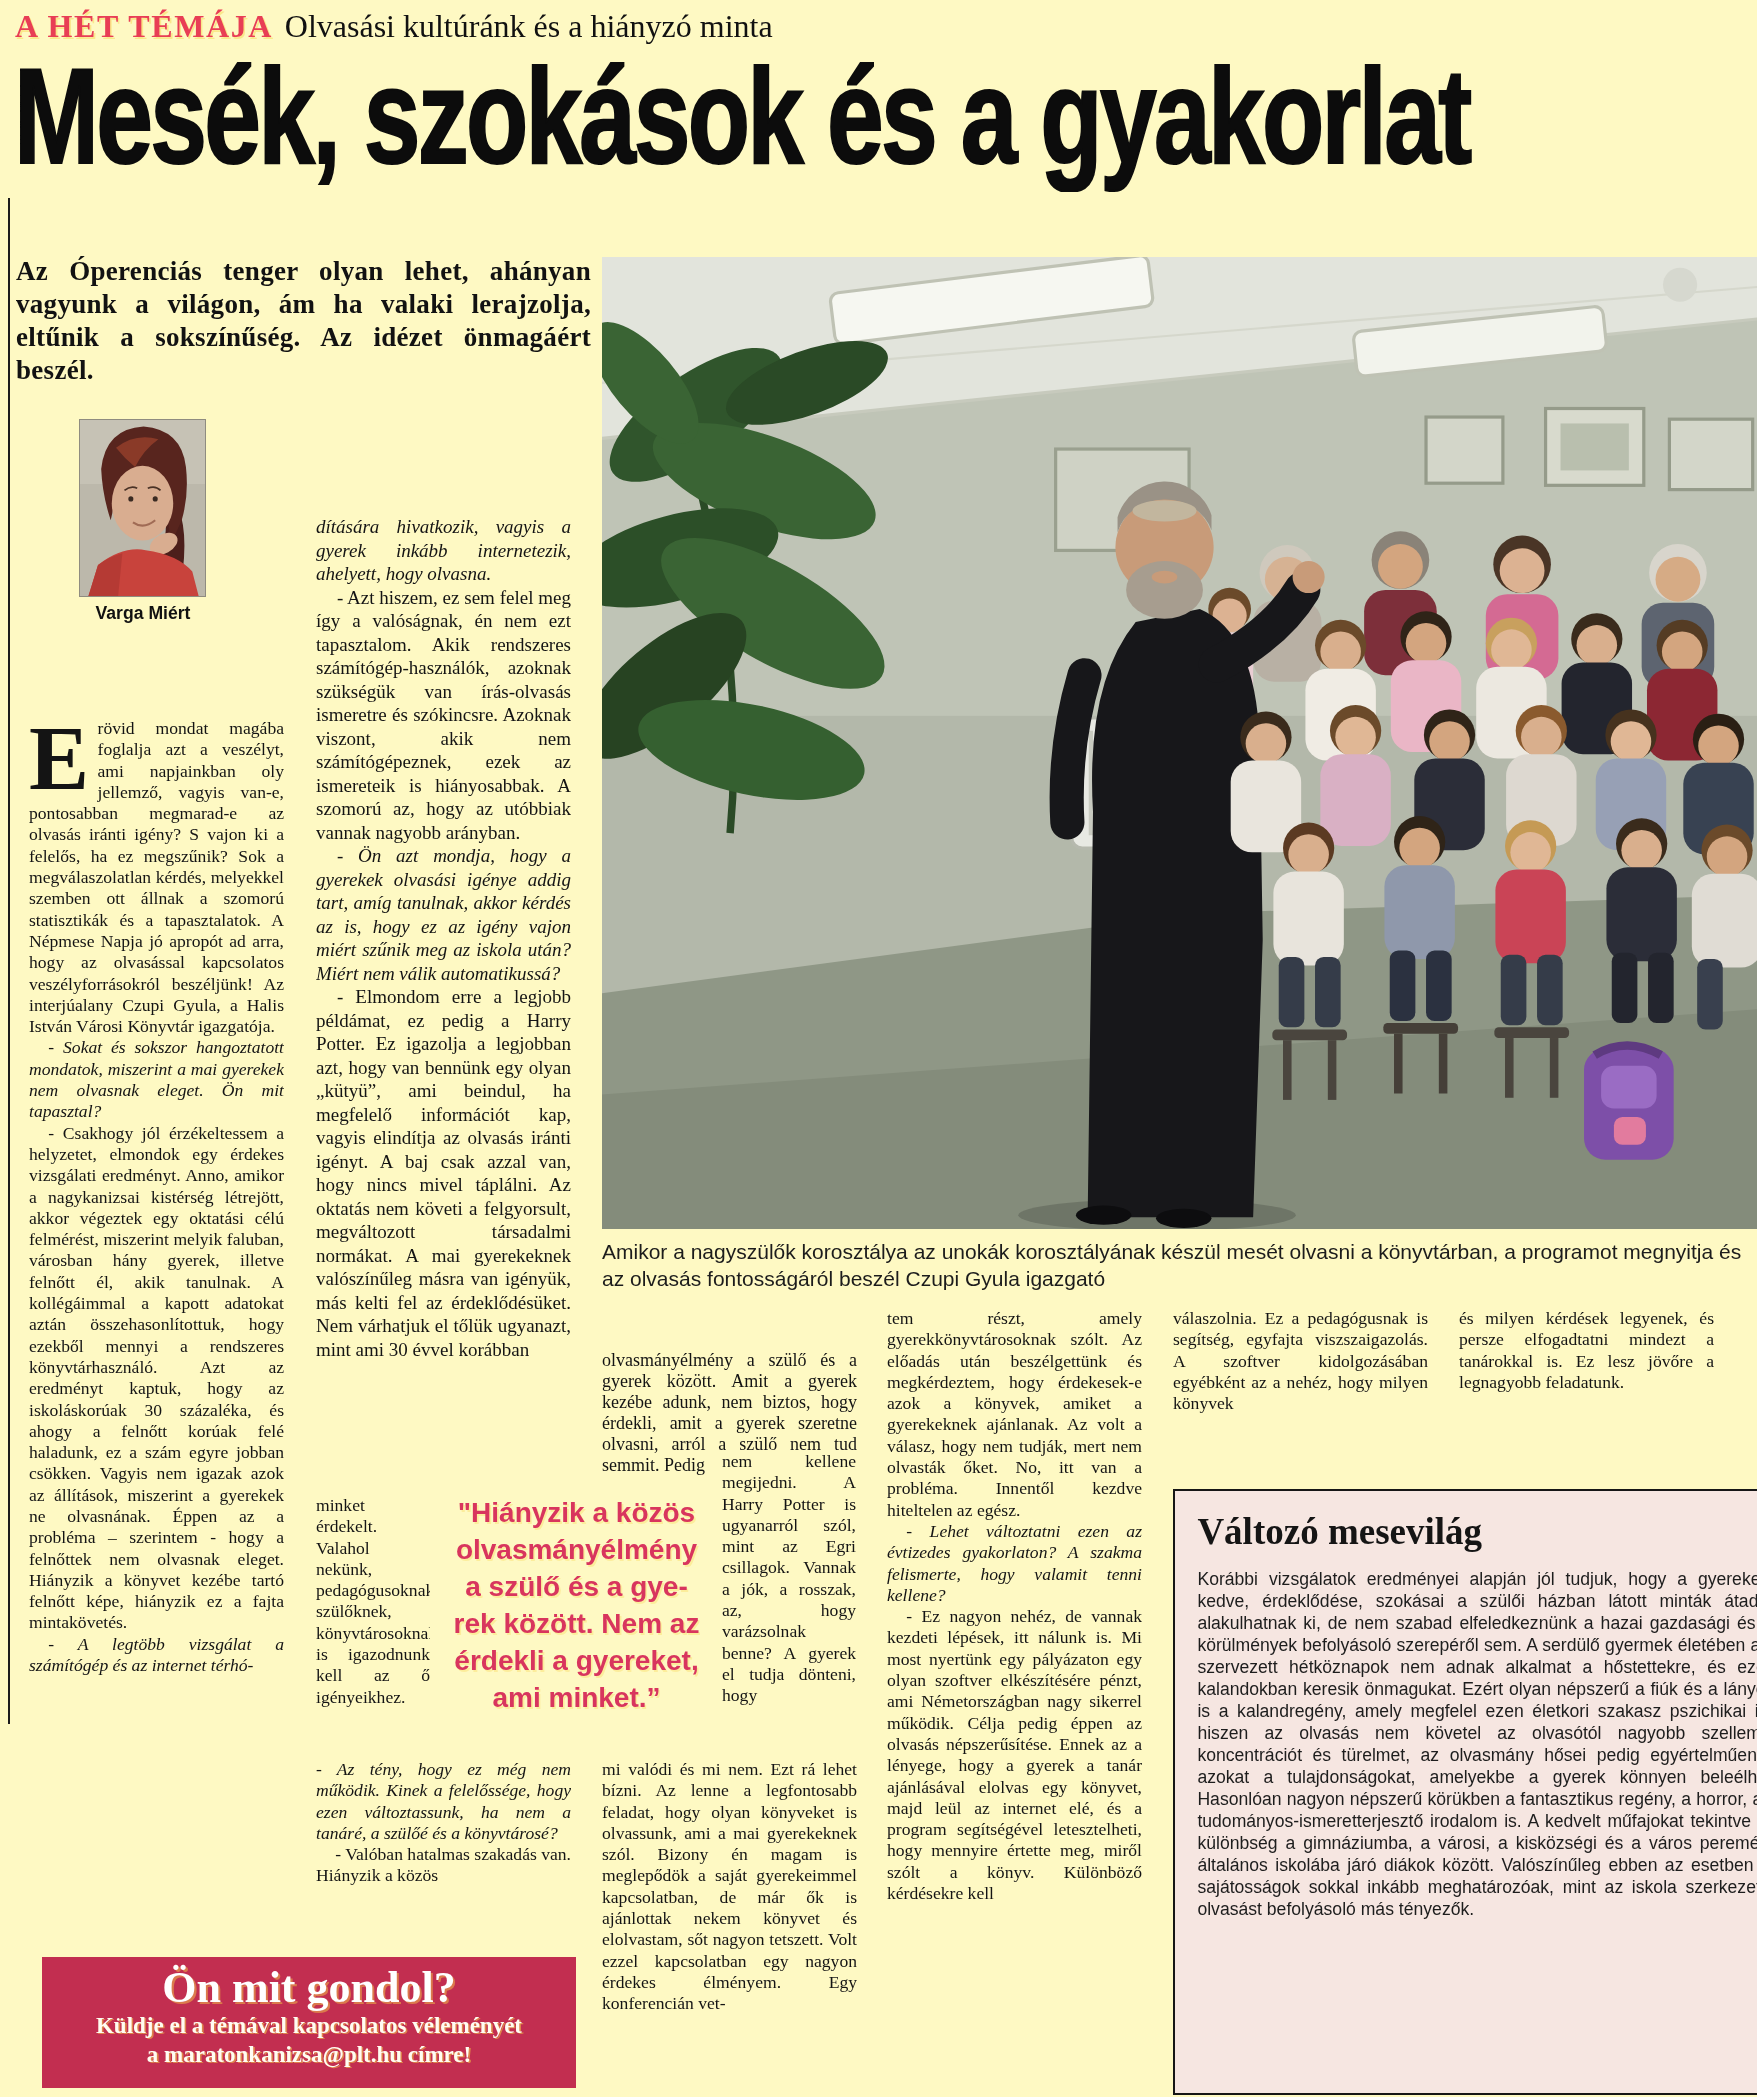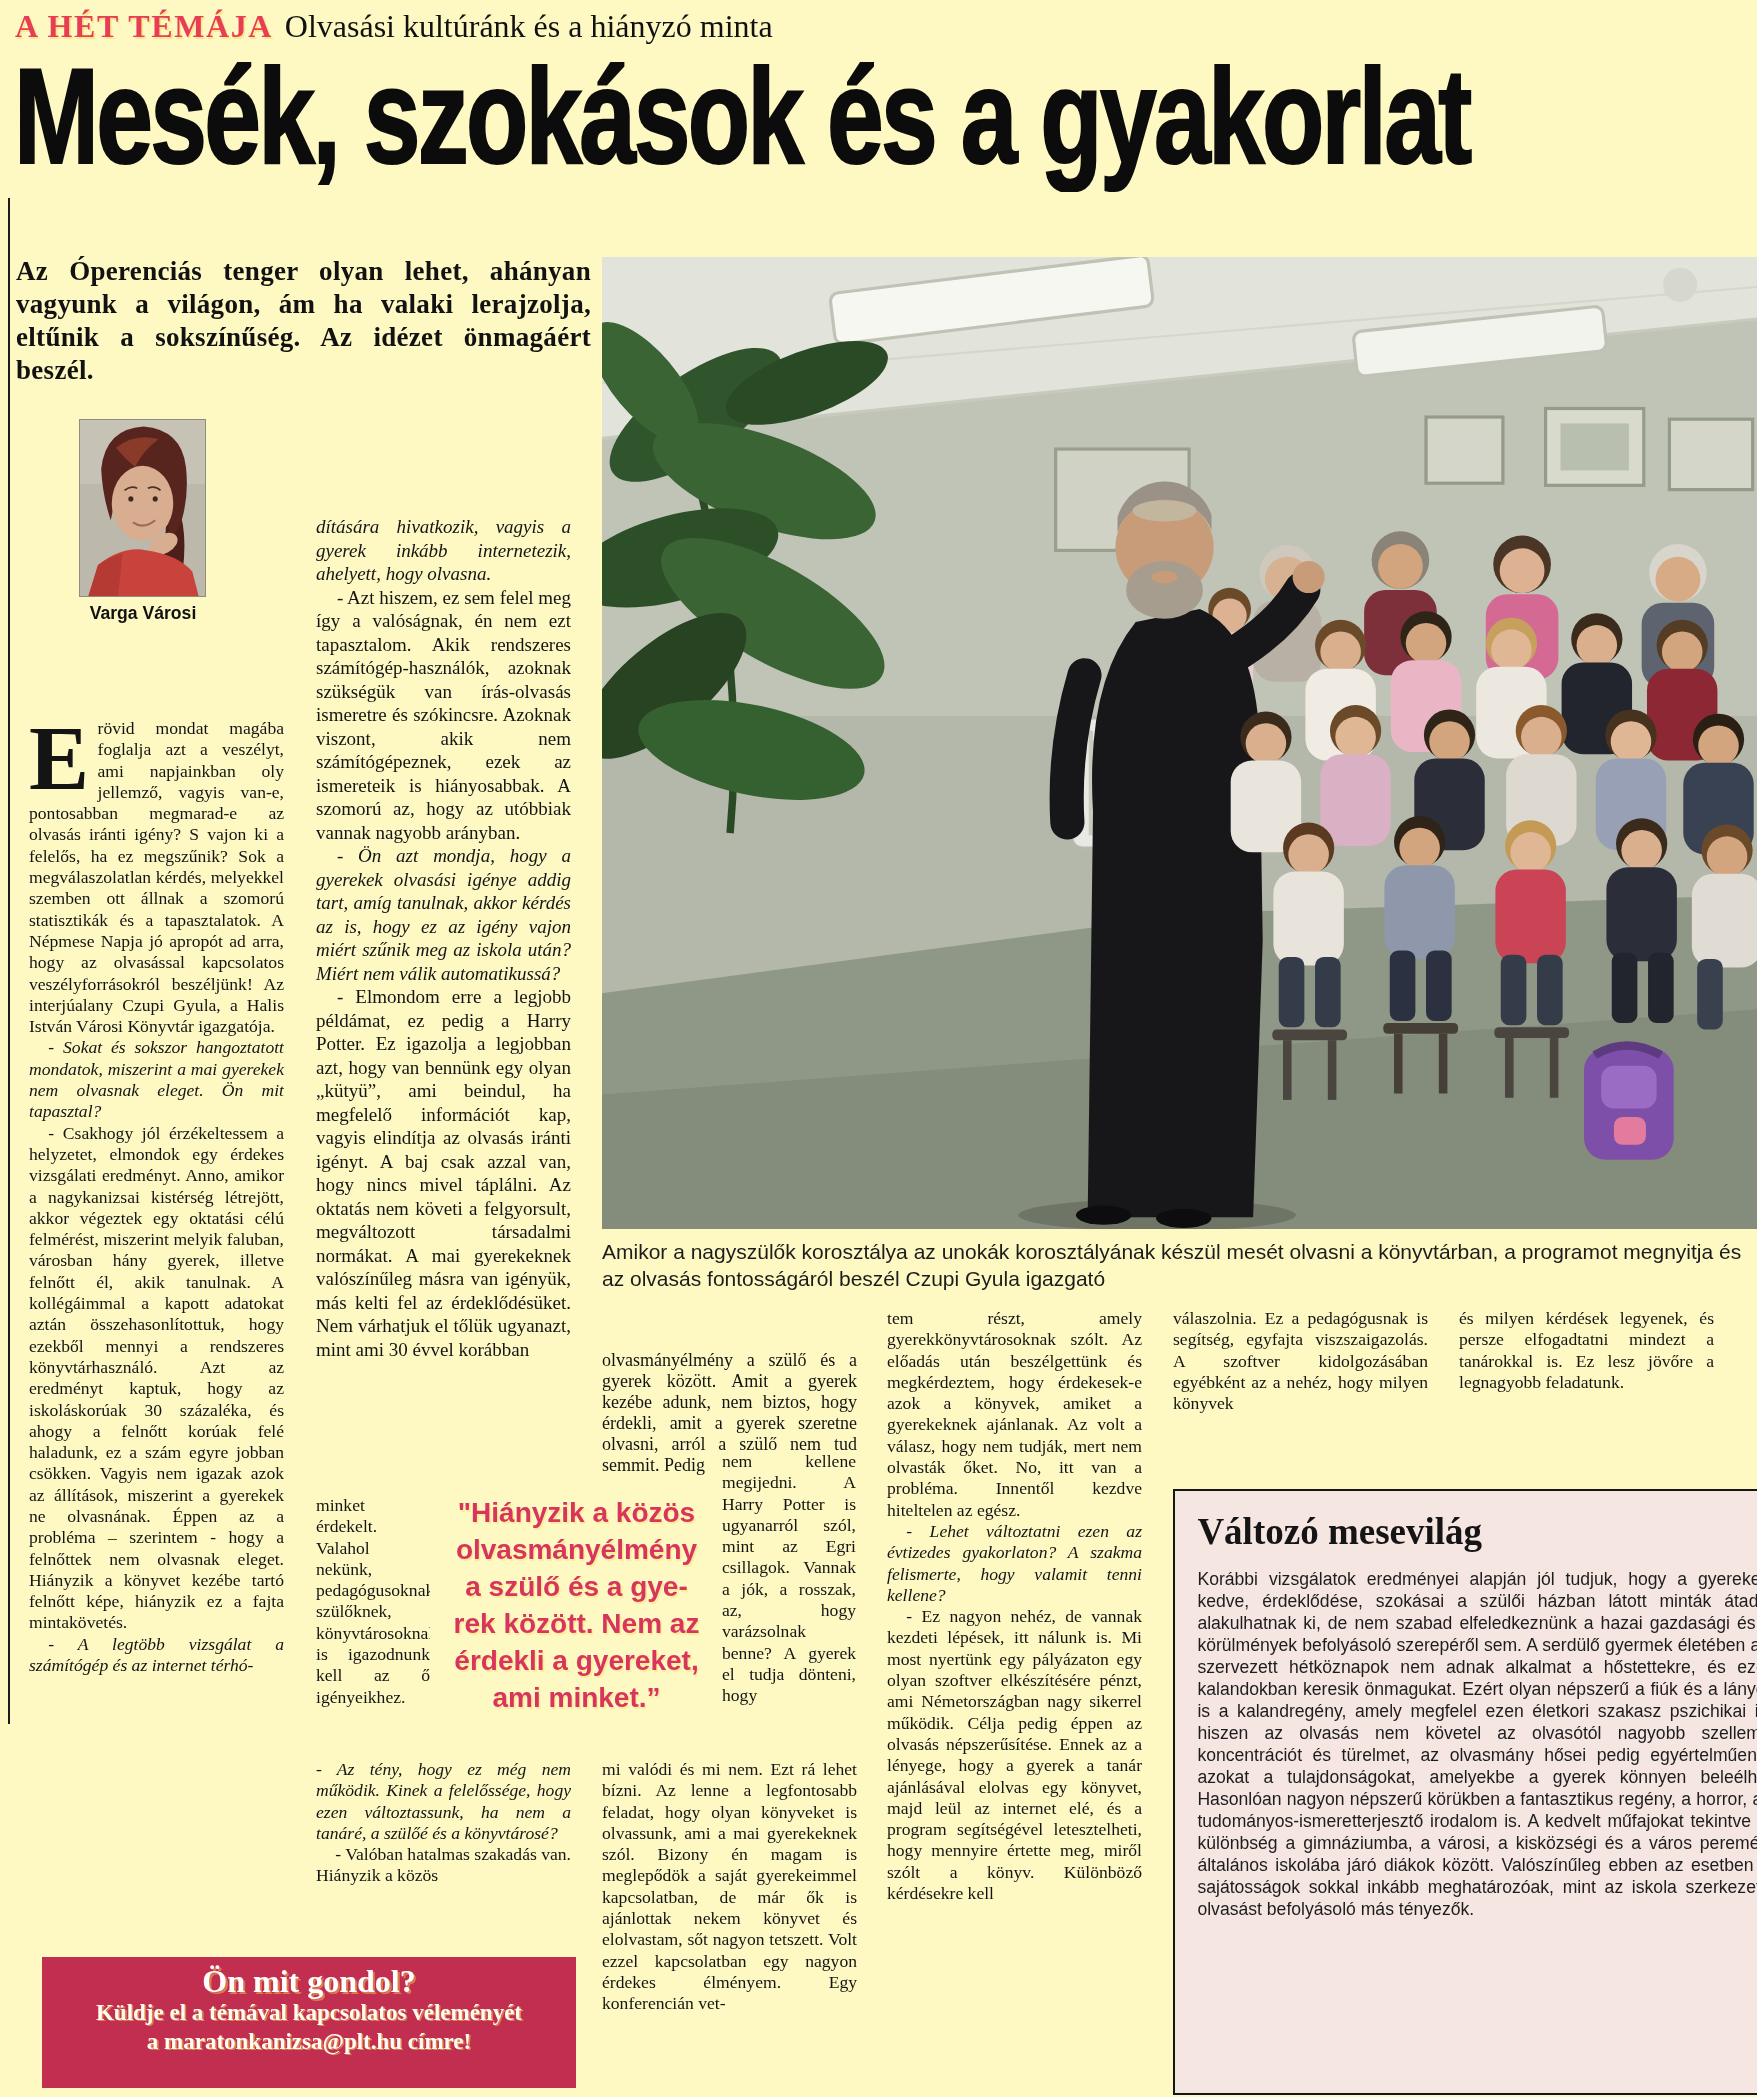--- a/index.html
+++ b/index.html
@@ -47,21 +47,21 @@
   .c6{left:1459px;top:1308px;width:255px;height:176px;overflow:hidden;}
   
   .pullquote{position:absolute;left:427px;top:1494px;width:299px;z-index:5;
       font-family:"Liberation Sans",sans-serif;font-weight:bold;font-size:28px;line-height:37px;
       color:#d8355e;text-align:center;white-space:pre-line;
       text-shadow:1.6px 1.6px 0 rgba(250,215,80,.35);}
   
   .opinion{position:absolute;left:42px;top:1957px;width:534px;height:131px;z-index:6;
       background:#c22e50;box-shadow:0 0 0 1.6px #d8later,0 0 0 0 #000;text-align:center;
       padding-top:7.5px;box-sizing:border-box;}
-  .ob-title{font-family:"Liberation Serif",serif;font-weight:bold;font-size:32px;line-height:1.05;
+  .ob-title{font-family:"Liberation Serif",serif;font-weight:bold;font-size:44px;line-height:1.05;
       color:#ffffff;text-shadow:2.1px 1.6px 0 rgba(250,215,70,.45);}
   .ob-line{font-family:"Liberation Serif",serif;font-weight:bold;font-size:23px;line-height:29px;
       color:#fffdf2;text-shadow:1.6px 1.1px 0 rgba(250,215,70,.5);}
   .ob-line:first-of-type{margin-top:4.3px;}
   
   .sidebar{position:absolute;left:1173px;top:1489px;width:694px;height:606px;z-index:4;
       background:#f6e6e1;border:2.7px solid #161616;box-sizing:border-box;
       padding:19px 21.3px 10.7px 22.4px;overflow:hidden;}
   .sb-title{margin:0 0 15px 0;font-family:"Liberation Serif",serif;font-weight:bold;
       font-size:37px;color:#151515;}
@@ -95,21 +95,21 @@
       <ellipse cx="59" cy="78" rx="29" ry="35" fill="#d9ad90"></ellipse>
       <circle cx="48" cy="74" r="2.4" fill="#3a2a22"></circle>
       <circle cx="71" cy="74" r="2.4" fill="#3a2a22"></circle>
       <path d="M42,66 q6,-5 12,-2 M64,64 q7,-3 12,2" stroke="#4a3226" stroke-width="1.6" fill="none"></path>
       <path d="M50,96 Q60,103 71,94" stroke="#a06b55" stroke-width="2" fill="none"></path>
       <ellipse cx="79" cy="116" rx="14" ry="9" fill="#d9ad90" transform="rotate(-28 79 116)"></ellipse>
       <path d="M8,165 L17,136 Q40,118 62,122 Q92,126 106,142 L112,165 Z" fill="#c8433c"></path>
       <path d="M8,165 L17,136 Q28,128 40,125 L36,165 Z" fill="#b53a34"></path>
     </svg>
   </figure>
-  <div class="portrait-caption">Varga Városi</div>
+  <div class="portrait-caption">Varga Miért</div>
 
   <figure class="mainphoto">
     <svg viewBox="0 0 1083 911" width="100%" height="100%" preserveAspectRatio="none">
       <rect width="1083" height="911" fill="#b3b8aa"></rect>
       <rect width="1083" height="430" fill="#bfc4b6"></rect>
       <path d="M0,0 H1083 V58 L0,170 Z" fill="#e2e4dc"></path>
       <path d="M0,170 L1083,58" stroke="#c7cabd" stroke-width="3" fill="none"></path>
       <path d="M0,118 L1083,28" stroke="#d5d7cc" stroke-width="2" fill="none"></path>
       <rect x="215" y="16" width="300" height="48" rx="8" fill="#f6f7f1" stroke="#bfc2b4" stroke-width="3" transform="rotate(-7 365 40)"></rect>
       <rect x="705" y="58" width="235" height="42" rx="8" fill="#f2f3ec" stroke="#bfc2b4" stroke-width="3" transform="rotate(-6 822 79)"></rect>

